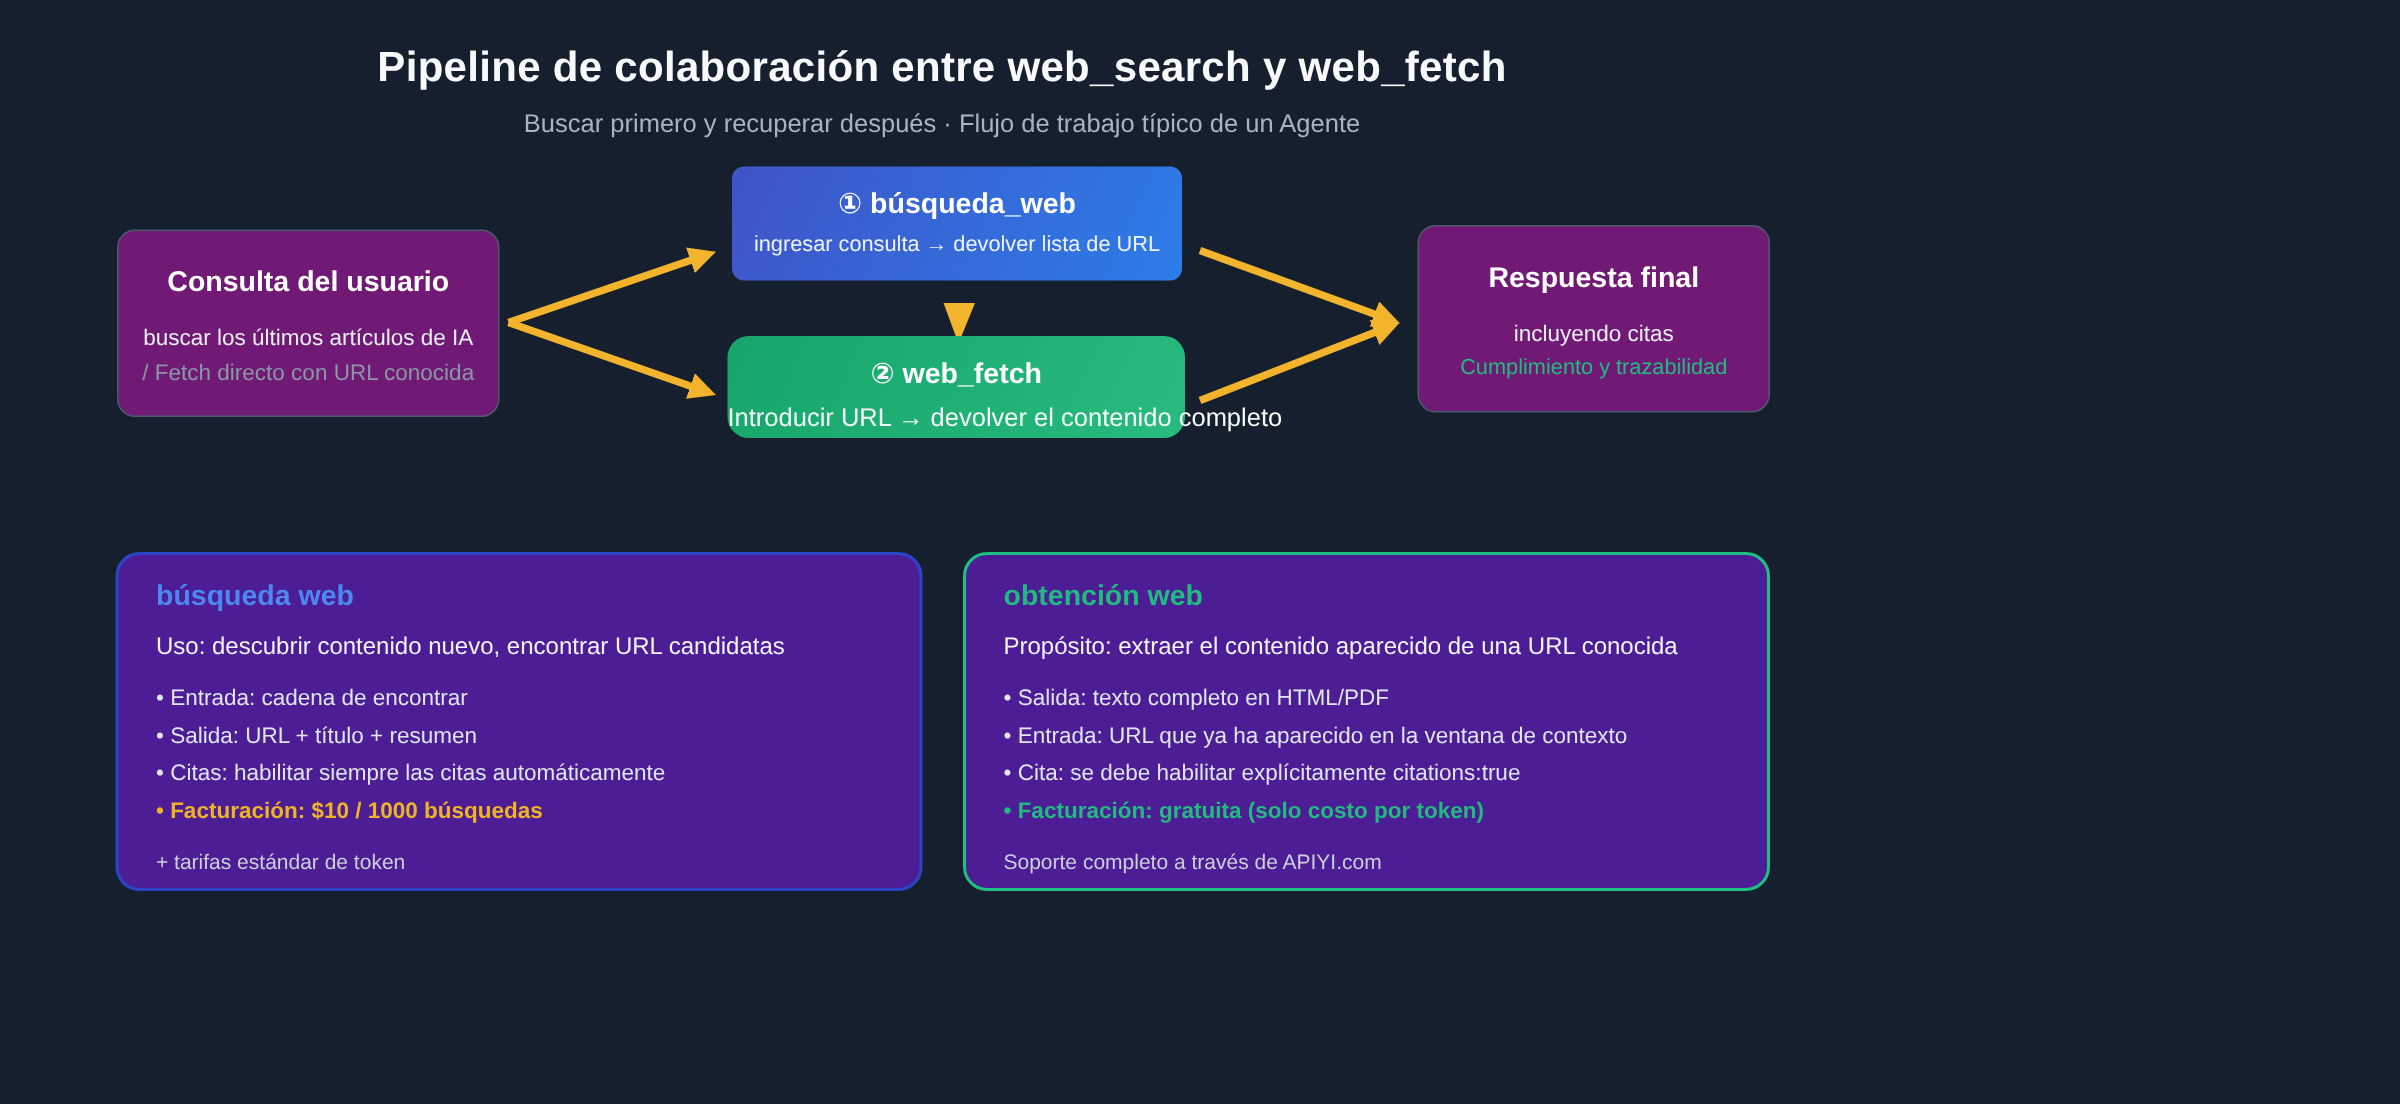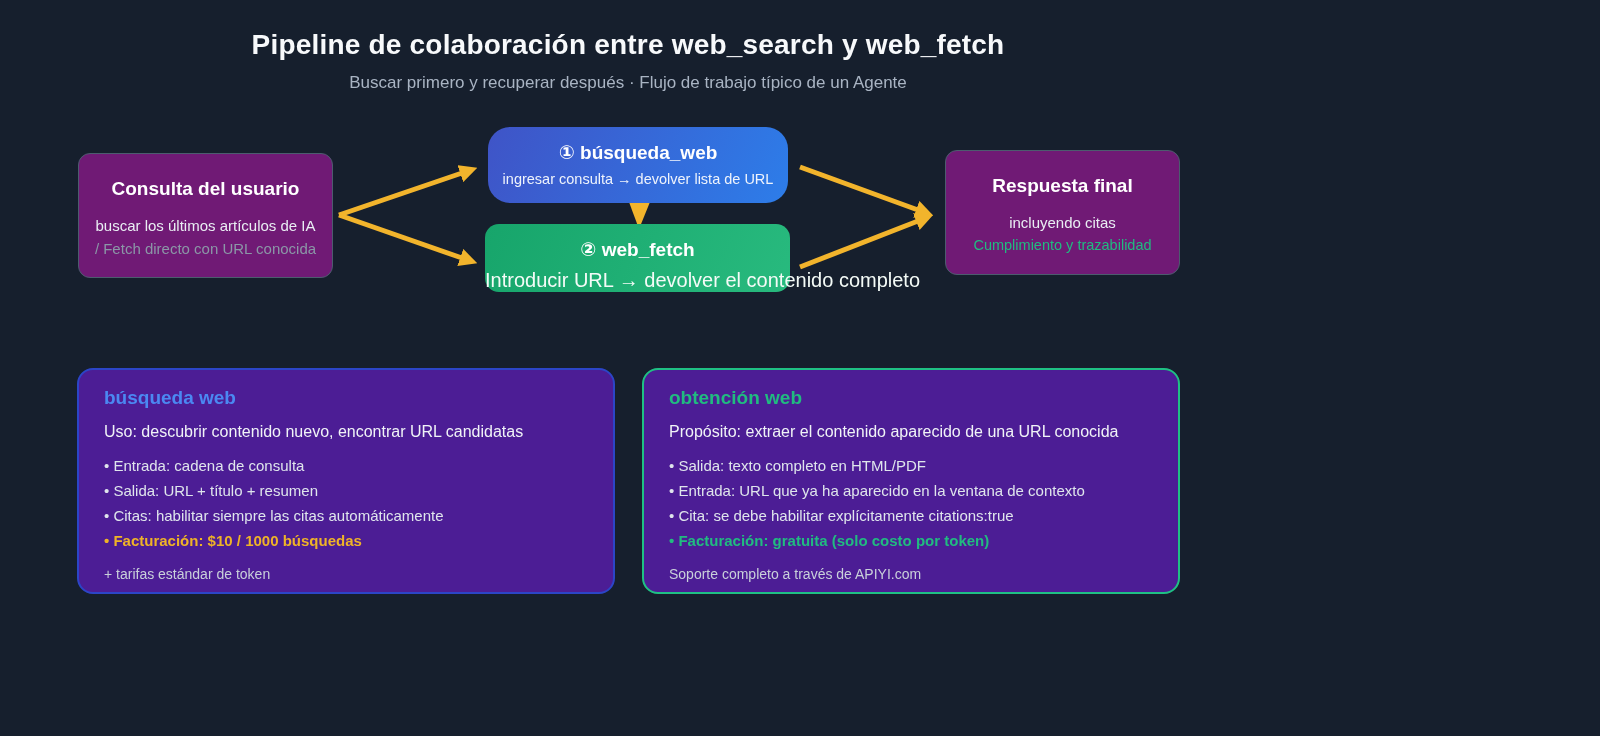--- a/index.html
+++ b/index.html
@@ -52,34 +52,34 @@
   .node-user .node-title { margin-top: 24px; }
   .node-user .l1 { margin-top: 17px; font-size: 15px; color: #e9eef3; }
   .node-user .l2 { margin-top: 6px; font-size: 15px; color: #8b97a7; }
 
   .node-final { left: 945px; top: 150px; width: 235px; height: 125px; }
   .node-final .node-title { margin-top: 24px; }
   .node-final .l1 { margin-top: 17px; font-size: 15px; color: #e9eef3; }
   .node-final .l2 { margin-top: 6px; font-size: 14.5px; color: #21bb80; }
 
   .node-search {
-    left: 488px; top: 127px; width: 300px; height: 76px;
-    border-radius: 22px;
+    left: 488px; top: 111px; width: 300px; height: 76px;
+    border-radius: 8px;
     background: linear-gradient(115deg, #3f54c7, #2d7de9);
   }
   .node-search .node-title { margin-top: 14px; }
   .node-search .sub { margin-top: 7px; font-size: 14.5px; color: #eef3fc; }
 
   .node-fetch {
     left: 485px; top: 224px; width: 305px; height: 68px;
     border-radius: 14px;
     background: linear-gradient(115deg, #17a56b, #28ba7e);
   }
   .node-fetch .node-title { margin-top: 14px; }
-  .node-fetch .sub { margin-top: 8px; font-size: 20px; color: #f4fbf7; white-space: nowrap; }
+  .node-fetch .sub { margin-top: 8px; font-size: 17px; color: #f4fbf7; white-space: nowrap; }
 
   
   .arrows {
     position: absolute;
     left: 0; top: 0;
     pointer-events: none;
   }
   
   .card {
     position: absolute;
@@ -162,21 +162,21 @@
 
   <div class="node node-slate node-final">
     <div class="node-title">Respuesta final</div>
     <div class="l1">incluyendo citas</div>
     <div class="l2">Cumplimiento y trazabilidad</div>
   </div>
 
   <section class="card card-search">
     <h2>búsqueda web</h2>
     <p class="lead">Uso: descubrir contenido nuevo, encontrar URL candidatas</p>
-    <div class="bullet">• Entrada: cadena de consulta</div>
+    <div class="bullet">• Entrada: cadena de encontrar</div>
     <div class="bullet">• Salida: URL + título + resumen</div>
     <div class="bullet">• Citas: habilitar siempre las citas automáticamente</div>
     <div class="bullet hl-amber">• Facturación: $10 / 1000 búsquedas</div>
     <div class="footnote">+ tarifas estándar de token</div>
   </section>
 
   <section class="card card-fetch">
     <h2>obtención web</h2>
     <p class="lead">Propósito: extraer el contenido aparecido de una URL conocida</p>
     <div class="bullet">• Salida: texto completo en HTML/PDF</div>

